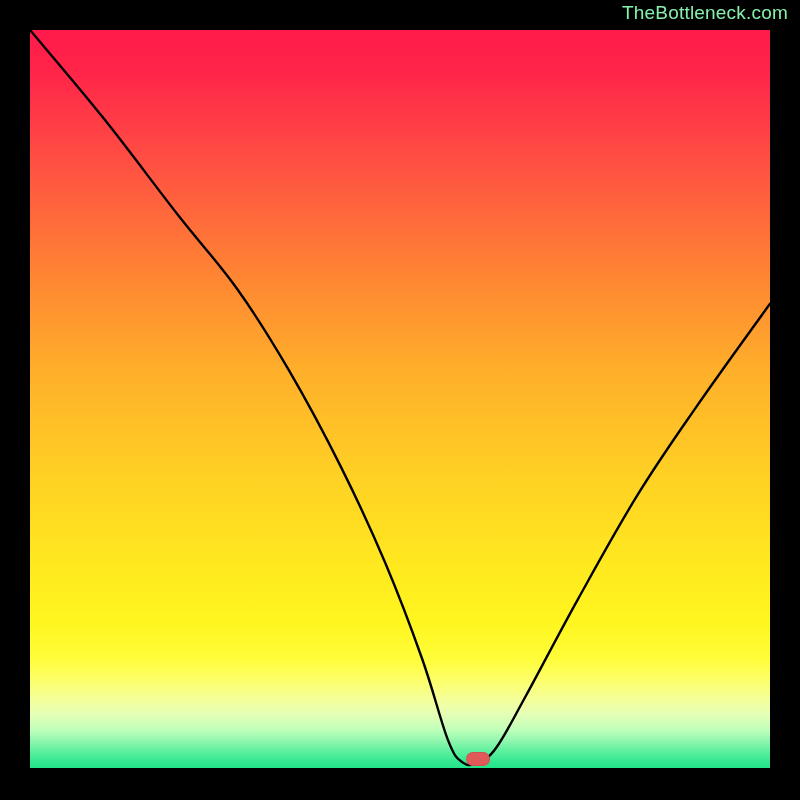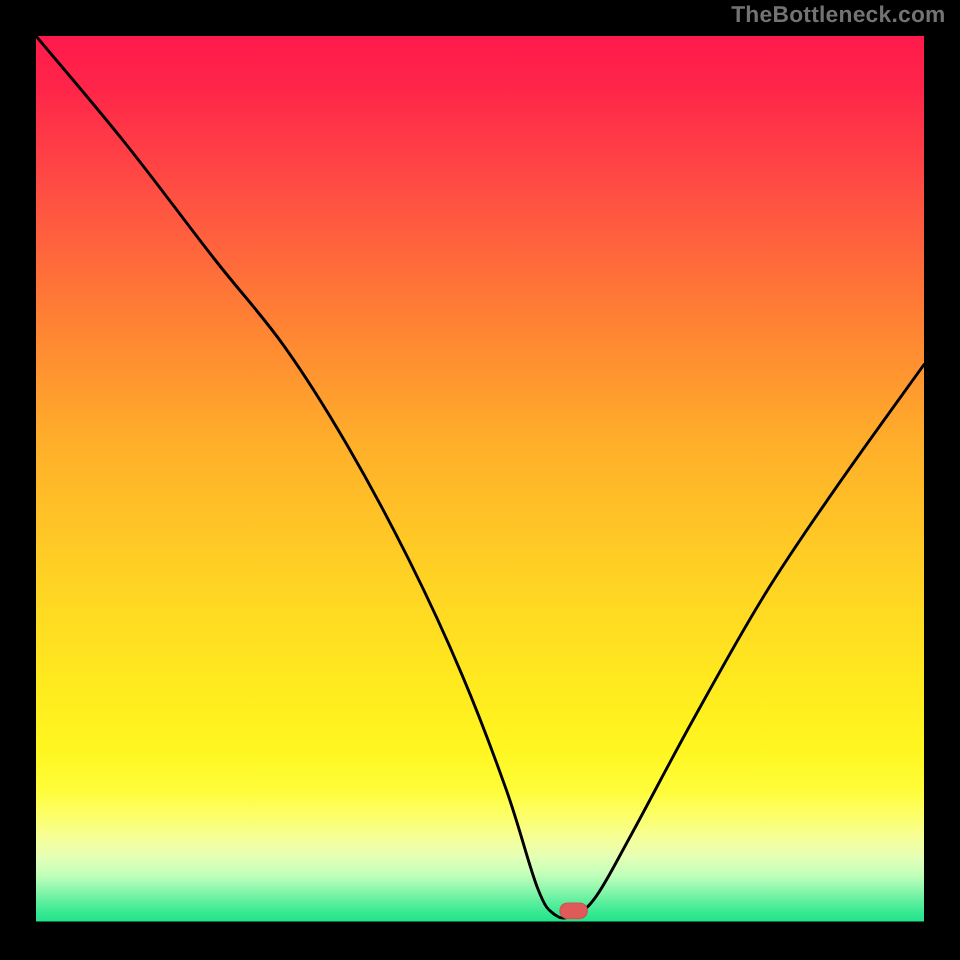--- a/index.html
+++ b/index.html
@@ -13,23 +13,23 @@
   }
   .container {
     position: relative;
     width: 800px;
     height: 800px;
   }
   .watermark {
     position: absolute;
     top: 2px;
     right: 12px;
-    color: #737373;
+    color: #86efac;
     font-size: 19px;
-    font-weight: 700;
+    font-weight: 400;
     letter-spacing: 0.2px;
     z-index: 10;
   }
   .plot-bg {
     position: absolute;
     left: 30px;
     top: 30px;
     width: 740px;
     height: 740px;
     overflow: hidden;

